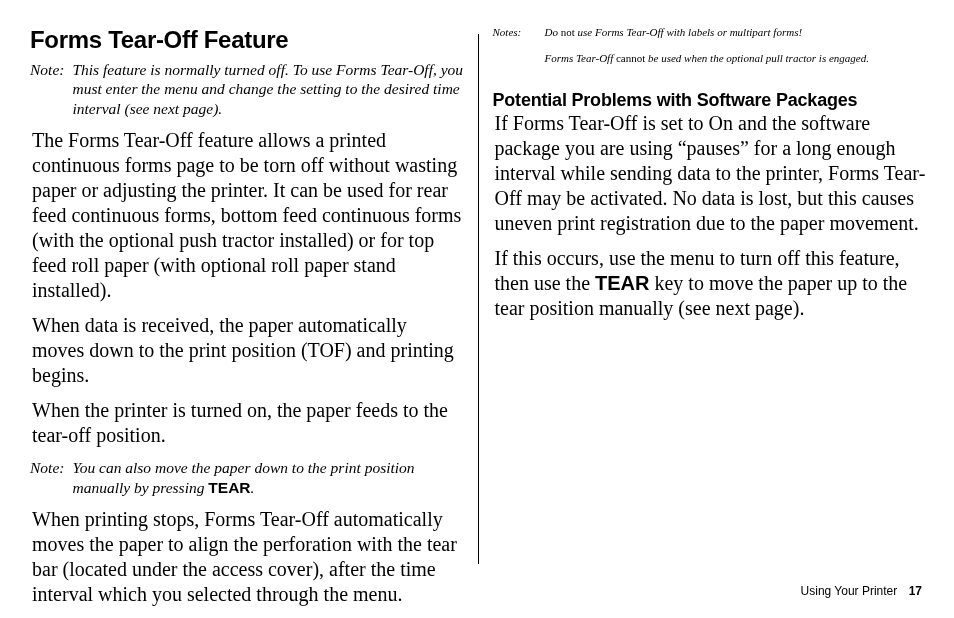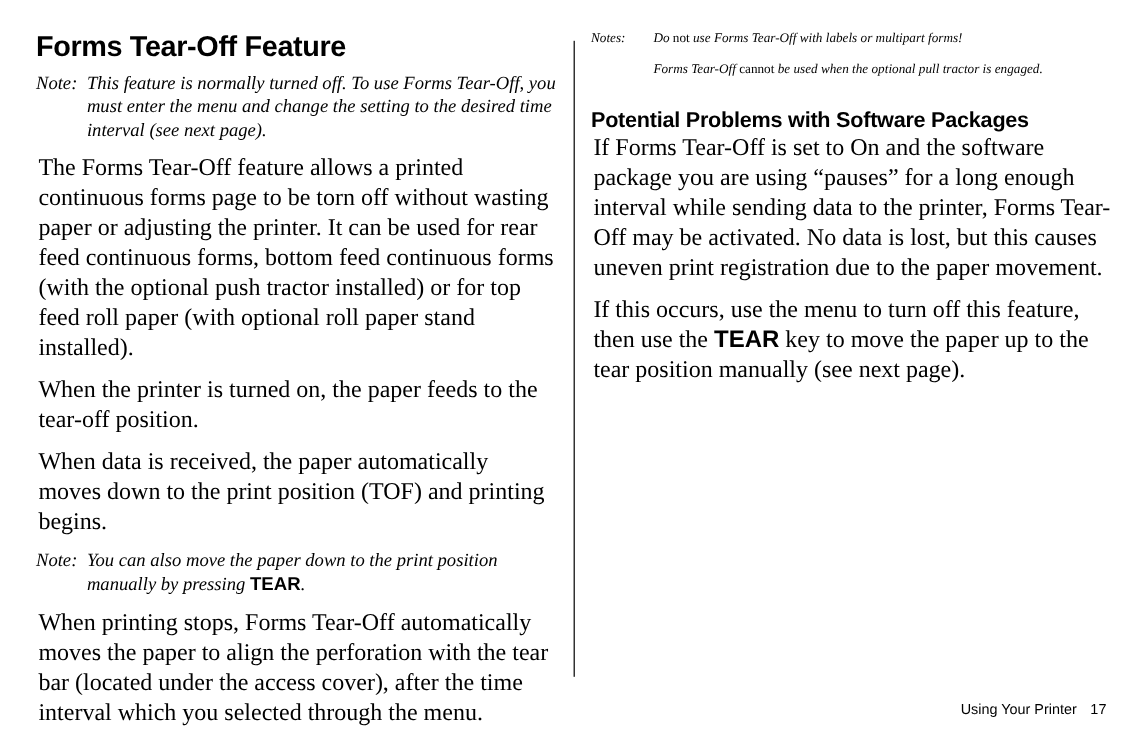--- a/index.html
+++ b/index.html
@@ -93,42 +93,42 @@
     font-style: normal;
   }
   .footer {
     position: absolute;
     right: 32px;
     bottom: 20px;
     font-family: Arial, Helvetica, sans-serif;
     font-size: 12px;
   }
   .footer .pagenum {
-    font-weight: 400;
+    font-weight: 700;
     margin-left: 8px;
     text-align: center;
   }
 </style>
 </head>
 <body>
 
 <div class="page">
   <div class="columns">
 
     <div class="col">
       <div class="h1">Forms Tear-Off Feature</div>
 
       <div class="note">
         <div class="note-label">Note:</div>
         <div class="note-body">This feature is normally turned off. To use Forms Tear-Off, you must enter the menu and change the setting to the desired time interval (see next page).</div>
       </div>
 
       <div class="p">The Forms Tear-Off feature allows a printed continuous forms page to be torn off without wasting paper or adjusting the printer. It can be used for rear feed continuous forms, bottom feed continuous forms (with the optional push tractor installed) or for top feed roll paper (with optional roll paper stand installed).</div>
+      <div class="p">When data is received, the paper automatically moves down to the print position (TOF) and printing begins.</div>
       <div class="p">When the printer is turned on, the paper feeds to the tear-off position.</div>
-      <div class="p">When data is received, the paper automatically moves down to the print position (TOF) and printing begins.</div>
 
       <div class="note">
         <div class="note-label">Note:</div>
         <div class="note-body">
           <span>You can also move the paper down to the print position manually by pressing </span><span class="sans-bold">TEAR</span><span>.</span>
         </div>
       </div>
 
       <div class="p">When printing stops, Forms Tear-Off automatically moves the paper to align the perforation with the tear bar (located under the access cover), after the time interval which you selected through the menu.</div>
     </div>

